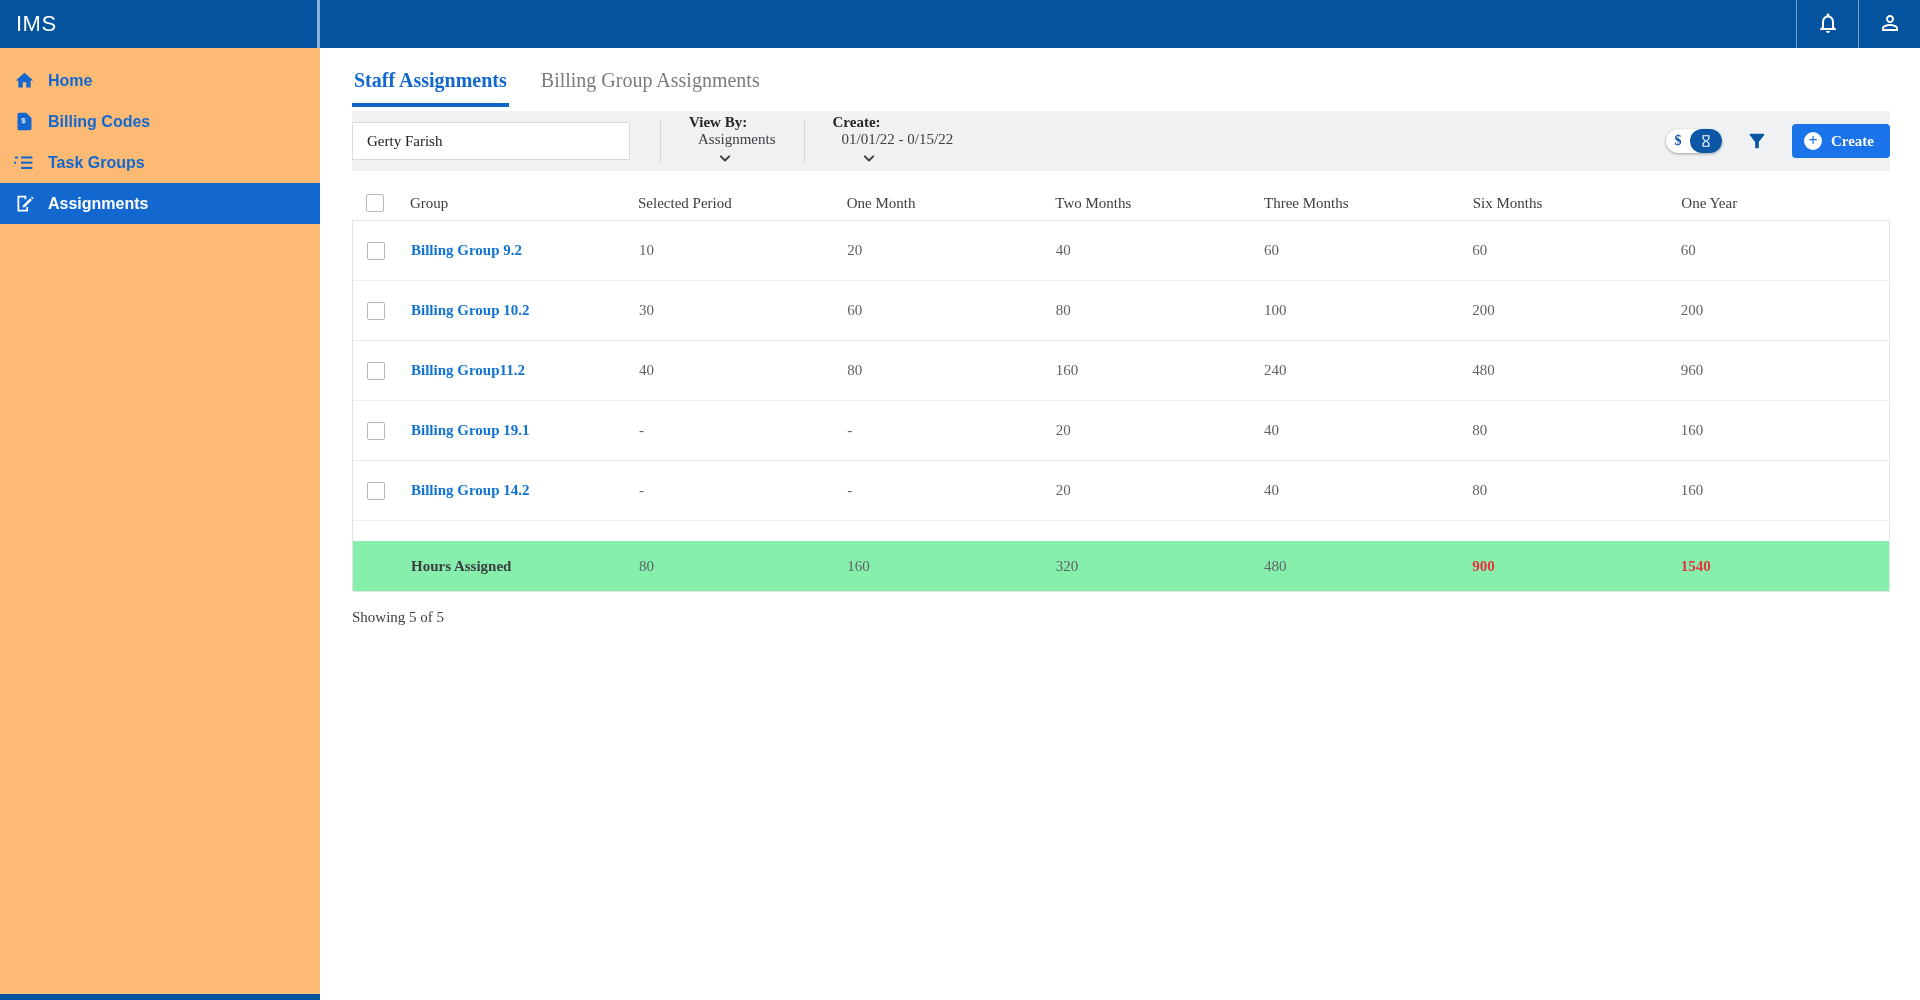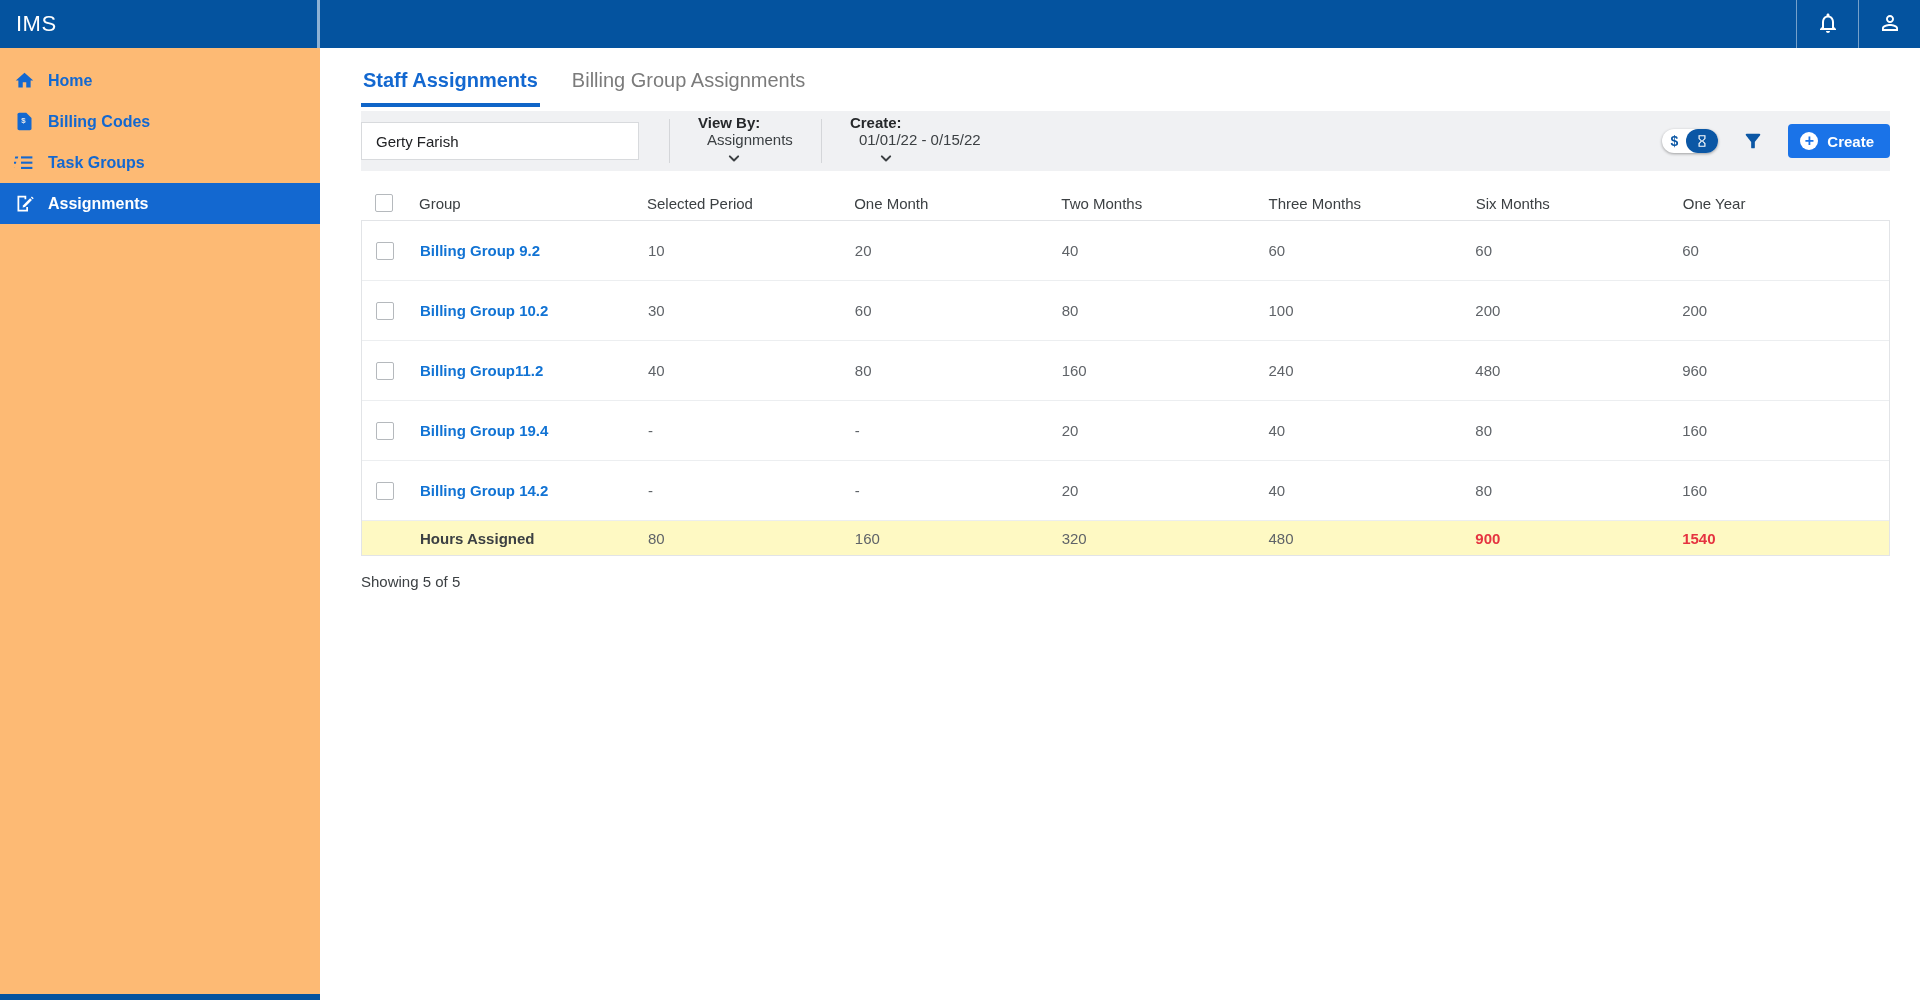--- a/index.html
+++ b/index.html
@@ -28,21 +28,21 @@
   .side-item { height:41px; display:flex; align-items:center; gap:13px;
     padding-left:13px; color:#1368d0; font-size:16px; font-weight:700; cursor:pointer; }
   .side-item .sicon { width:22px; height:22px; display:flex; align-items:center; justify-content:center; }
   .side-item .sicon svg { width:21px; height:21px; fill:#1368d0; }
   .side-item.active { background:#1368d0; color:#fff; }
   .side-item.active .sicon svg { fill:#fff; }
   .sidebar-strip { position:absolute; bottom:0; left:0; width:320px; height:6px; background:#04539f; }
 
   
   .main { position:absolute; top:48px; left:320px; right:0; bottom:0; background:#fff;
-    padding:0 30px 0 41px; }
+    padding:0 30px 0 32px;font-family:Liberation Serif, serif; }
 
   
   .tabs { display:flex; gap:30px; padding-top:15px; }
   .tab { font-size:20px; color:#7b7b7b; font-weight:500; padding:6px 2px 11px 2px; cursor:pointer;
     border-bottom:4px solid transparent; }
   .tab.active { color:#1368d0; font-weight:700; border-bottom-color:#1065c8; }
 
   
   .filter-bar { margin-top:4px; height:60px; background:#f0f1f3; display:flex; align-items:center; }
   .search-input { width:278px; height:38px; border:1px solid #d8dadd; border-radius:0;
@@ -77,21 +77,21 @@
   .num.last { padding-right:80px; }
   .thead { height:34px; margin-top:15px; }
   .thead .hcell { font-size:15px; color:#3c4043; font-weight:500; }
   .staff-col { padding-left:12px; }
   .cbox { width:18px; height:18px; border:1.5px solid #b5b9bd; border-radius:2px; background:#fff;
     margin:0 auto; cursor:pointer; }
   .tbox { border:1px solid #e2e4e7; }
   .trow { height:60px; border-bottom:1px solid #eceef0; background:#fff; }
   .trow:last-of-type { border-bottom:none; }
   .bg-link { font-size:15px; font-weight:700; color:#1173d4; cursor:pointer; padding-left:12px; }
-  .totals { height:34px; background:#fef9c3; }
+  .totals { height:50px; background:#86efac;margin-top:20px; }
   .totals .tlabel { font-size:15px; font-weight:700; color:#3c4043; }
   .totals .num.red { color:#e53340; font-weight:700; }
   .showing { margin-top:17px; font-size:15px; color:#3c4043; }
 </style>
 </head>
 <body>
 
 <div class="topbar">
   <div class="brand">
     <span>IMS</span>
@@ -243,21 +243,21 @@
       <div class="num">40</div>
       <div class="num">80</div>
       <div class="num">160</div>
       <div class="num">240</div>
       <div class="num">480</div>
       <div class="num last">960</div>
     </div>
 
     <div class="grid-row trow">
       <div class="cbox"></div>
-      <div class="bg-link">Billing Group 19.4</div>
+      <div class="bg-link">Billing Group 19.1</div>
       <div class="num">-</div>
       <div class="num">-</div>
       <div class="num">20</div>
       <div class="num">40</div>
       <div class="num">80</div>
       <div class="num last">160</div>
     </div>
 
     <div class="grid-row trow">
       <div class="cbox"></div>

